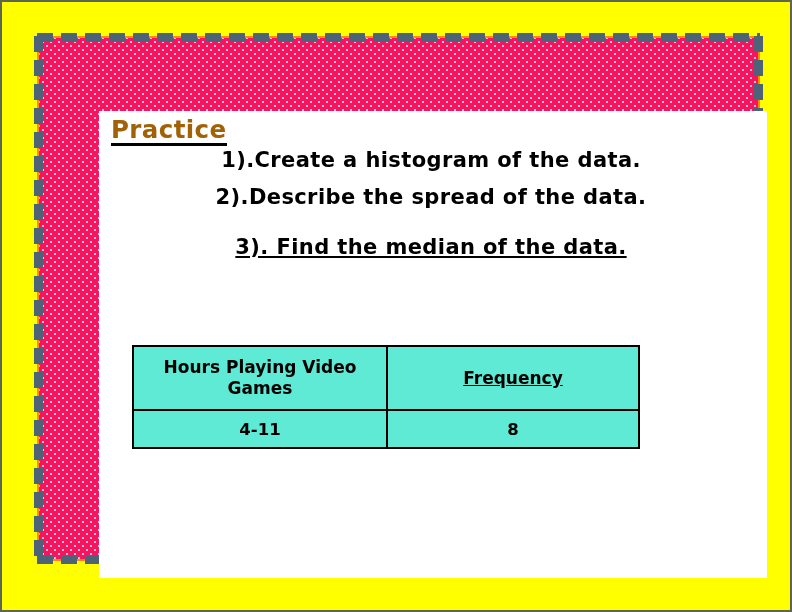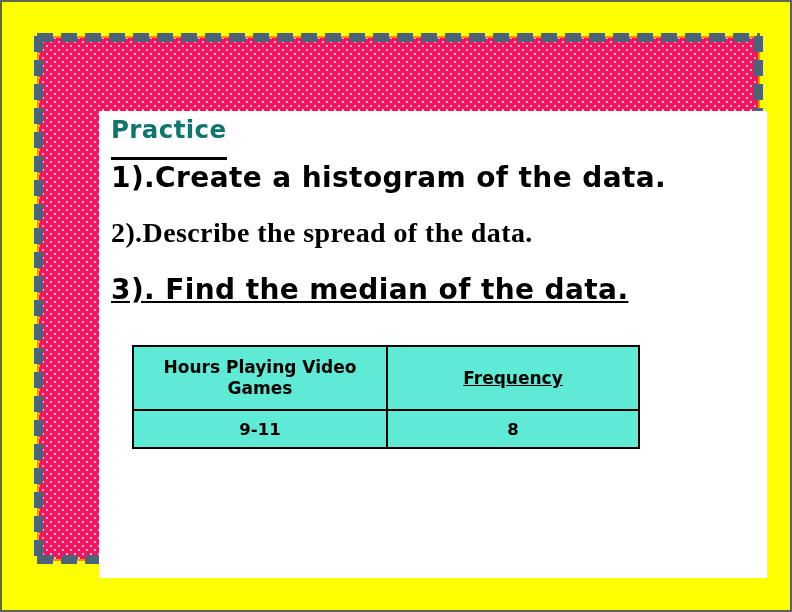--- a/index.html
+++ b/index.html
@@ -91,39 +91,40 @@
   
   #text-block {
     position: absolute;
     left: 12px;
     top: 6px;
     width: 640px;
   }
   .prompt-line {
     font-family: "DejaVu Sans", sans-serif;
     font-weight: bold;
-    font-size: 28px;
+    font-size: 21px;
     line-height: 1.02;
     color: #000000;
     letter-spacing: 0.4px;
     white-space: pre;
+    text-align: center;
   }
   #practice-heading {
     display: inline-block;
     font-family: "DejaVu Sans", sans-serif;
     font-weight: bold;
     font-size: 24.5px;
-    color: #0f766e;
+    color: #a16207;
     letter-spacing: 0.4px;
     border-bottom: 3px solid #000000;
-    padding-bottom: 14px;
+    padding-bottom: 0px;
     line-height: 1.05;
   }
   #line-1 { margin-top: 4px; }
-  #line-2 { margin-top: 27px; font-family: Liberation Serif, serif; }
+  #line-2 { margin-top: 16px; }
   #line-3 { margin-top: 28px; text-decoration: underline; }
 
   
   #data-table-wrap {
     position: absolute;
     left: 33px;
     top: 234px;
   }
   table.data-table {
     border-collapse: collapse;
@@ -184,21 +185,21 @@
             <col class="col-frequency">
           </colgroup>
           <thead>
             <tr>
               <th class="header-category">Hours Playing Video Games</th>
               <th class="header-frequency">Frequency</th>
             </tr>
           </thead>
           <tbody>
             <tr>
-              <td>9-11</td>
+              <td>4-11</td>
               <td>8</td>
             </tr>
           </tbody>
         </table>
       </div>
 
     </div>
   </div>
 
 </div>

